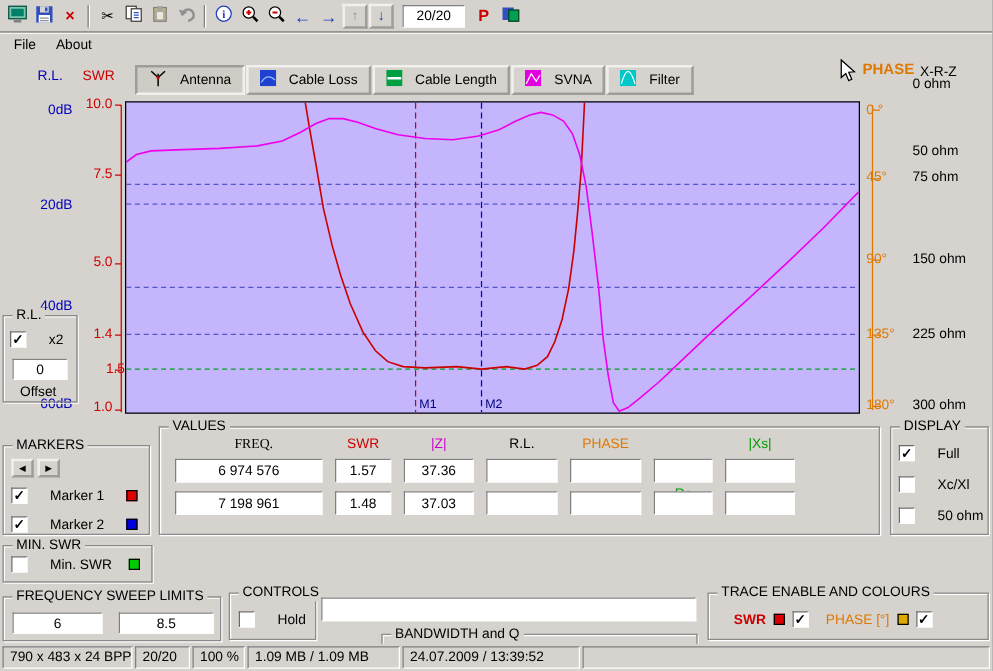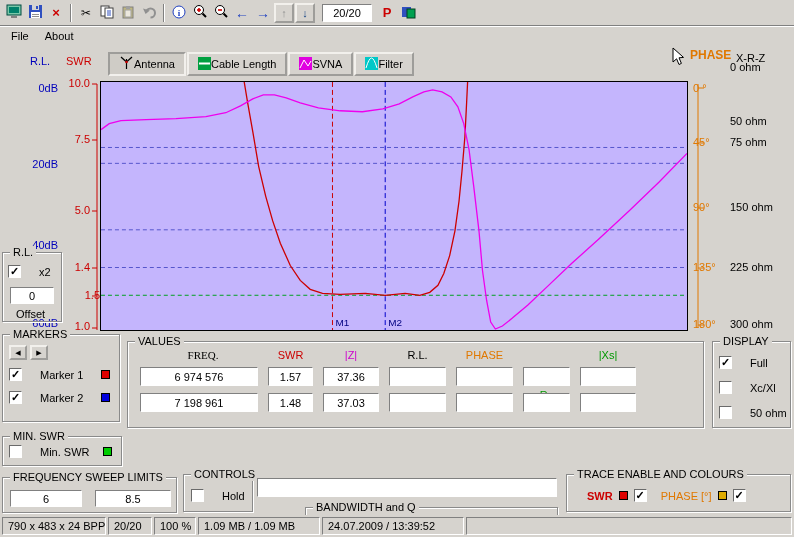--- a/index.html
+++ b/index.html
@@ -15,21 +15,21 @@
           align-items:center;justify-content:center;font-weight:bold;}
   .tinput{width:50px;height:18px;margin:0 4px 0 6px;border:1px solid;border-color:#808080 #fff #fff #808080;
           background:#fff;text-align:center;font:11px "Liberation Sans",sans-serif;}
   .glyph-red{color:#cc0000;font-weight:bold;font-size:13px;}
   .glyph-blue{color:#2040c0;font-weight:bold;font-size:14px;}
   
   .menubar{position:absolute;left:0;top:27px;width:100%;height:18px;display:flex;align-items:center;padding-left:3px;}
   .menu-item{padding:2px 8px;}
   
   .tabs{position:absolute;left:108px;top:52px;display:flex;gap:1px;}
-  .tab{height:24px;display:flex;align-items:center;gap:0;padding:0 9px;background:#d6d3ce;
+  .tab{height:24px;display:flex;align-items:center;gap:10px;padding:0 9px;background:#d6d3ce;
        border:2px outset #f2f0ec;white-space:nowrap;}
   .tab.active{border:2px inset #f2f0ec;background:#cfccc6;}
   .phase-hdr{position:absolute;left:690px;top:48px;color:#e07800;font-weight:bold;font-size:12px;}
   .xrz-hdr{position:absolute;left:736px;top:52px;}
   
   .chart{position:absolute;left:100px;top:81px;width:588px;height:250px;background:#c4b5fd;border:1px solid #000;}
   .chart svg{display:block;}
   .axissvg{position:absolute;}
   .tick{position:absolute;line-height:11px;}
   .t-right{text-align:right;}
@@ -168,20 +168,27 @@
               <line x1="7.5" y1="3" x2="7.5" y2="13"></line>
               <line x1="7.5" y1="6" x2="2" y2="1"></line>
               <line x1="13" y1="1" x2="7.5" y2="6"></line>
             </g>
             <circle cx="7.5" cy="6" r="1.3" fill="#c00"></circle>
           </svg></span>
       <span>Antenna</span>
     </div>
     <div class="tab">
       <span><svg width="13" height="13">
+            <rect width="13" height="13" fill="#2040d0"></rect>
+            <path d="M1 10 Q6 2 12 8" stroke="#90c0ff" fill="none"></path>
+          </svg></span>
+      <span>Cable Loss</span>
+    </div>
+    <div class="tab">
+      <span><svg width="13" height="13">
             <rect width="13" height="13" fill="#00a040"></rect>
             <line x1="1" y1="6.5" x2="12" y2="6.5" stroke="#fff" stroke-width="2"></line>
           </svg></span>
       <span>Cable Length</span>
     </div>
     <div class="tab">
       <span><svg width="13" height="13">
             <rect width="13" height="13" fill="#e000e0"></rect>
             <path d="M1 11 L5 3 L9 9 L12 4" stroke="#fff" fill="none"></path>
           </svg></span>
@@ -269,21 +276,21 @@
   <div class="grp" style="left:2px;top:252px;width:60px;height:70px;">
     <span class="glabel">R.L.</span>
     <div class="row" style="left:5px;top:12px;">
       <span class="cb" data-checked="true"></span>
       <span>x2</span>
     </div>
     <input class="inp" style="position: absolute; left: 7px; top: 34px; width: 44px;" value="0">
     <span style="position:absolute;left:13px;top:55px;">Offset</span>
   </div>
 
-  <div class="grp" style="left:2px;top:334px;width:118px;height:88px;padding-left:12px;">
+  <div class="grp" style="left:2px;top:356px;width:118px;height:72px;padding-left:12px;">
     <span class="glabel">MARKERS</span>
     <div class="row" style="left:6px;top:10px;gap:3px;">
       <span class="mini">◀</span>
       <span class="mini">▶</span>
     </div>
     <div class="row" style="left:6px;top:33px;">
       <span class="cb" data-checked="true"></span>
       <span>Marker 1</span>
     </div>
     <span class="sw" style="position: absolute; right: 9px; top: 35px; background-color: rgb(221, 0, 0);"></span>

